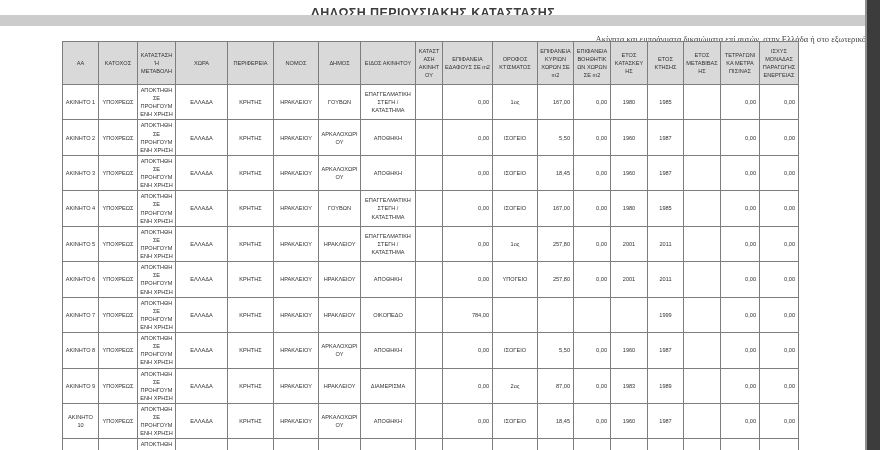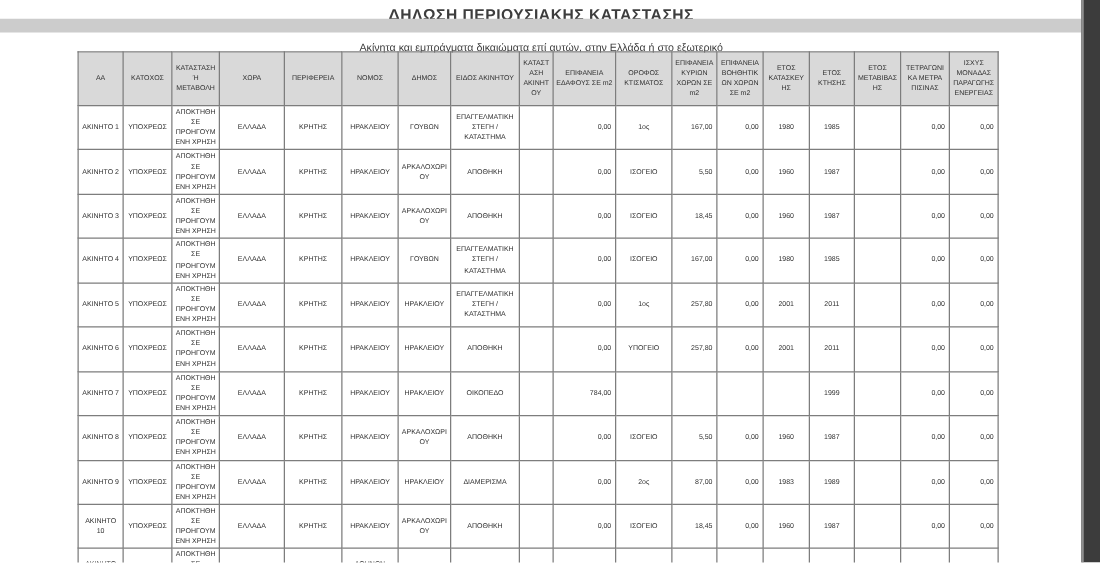--- a/index.html
+++ b/index.html
@@ -6,21 +6,21 @@
   html, body { width: 880px; height: 450px; overflow: hidden; }
   body { background: #ffffff; font-family: "Liberation Sans", sans-serif; position: relative; }
 
   .page { position: absolute; inset: 0; background: #ffffff; }
 
   .band { position: absolute; left: 0; top: 15px; height: 11px; width: 866px; background: #cccccc; }
 
   .title-wrap { position: absolute; left: 0; right: 14px; top: 3px; text-align: center; }
   .title { font-size: 12.5px; font-weight: bold; color: #3d3d3d; letter-spacing: 0.4px; }
 
-  .subtitle-wrap { position: absolute; left: 0; right: 14px; top: 28px; text-align: center; }
+  .subtitle-wrap { position: absolute; left: 0; right: 14px; top: 28px; text-align: right; font-family: Liberation Serif, serif; }
   .subtitle { font-size: 8.5px; color: #3d3d3d; }
 
   table.decl { position: absolute; left: 62px; top: 41px; width: 736px; border-collapse: collapse; table-layout: fixed; }
   table.decl th, table.decl td {
     border: 1px solid #7d7d7d;
     font-size: 5.6px;
     line-height: 1.45;
     color: #323232;
     text-align: center;
     vertical-align: middle;

